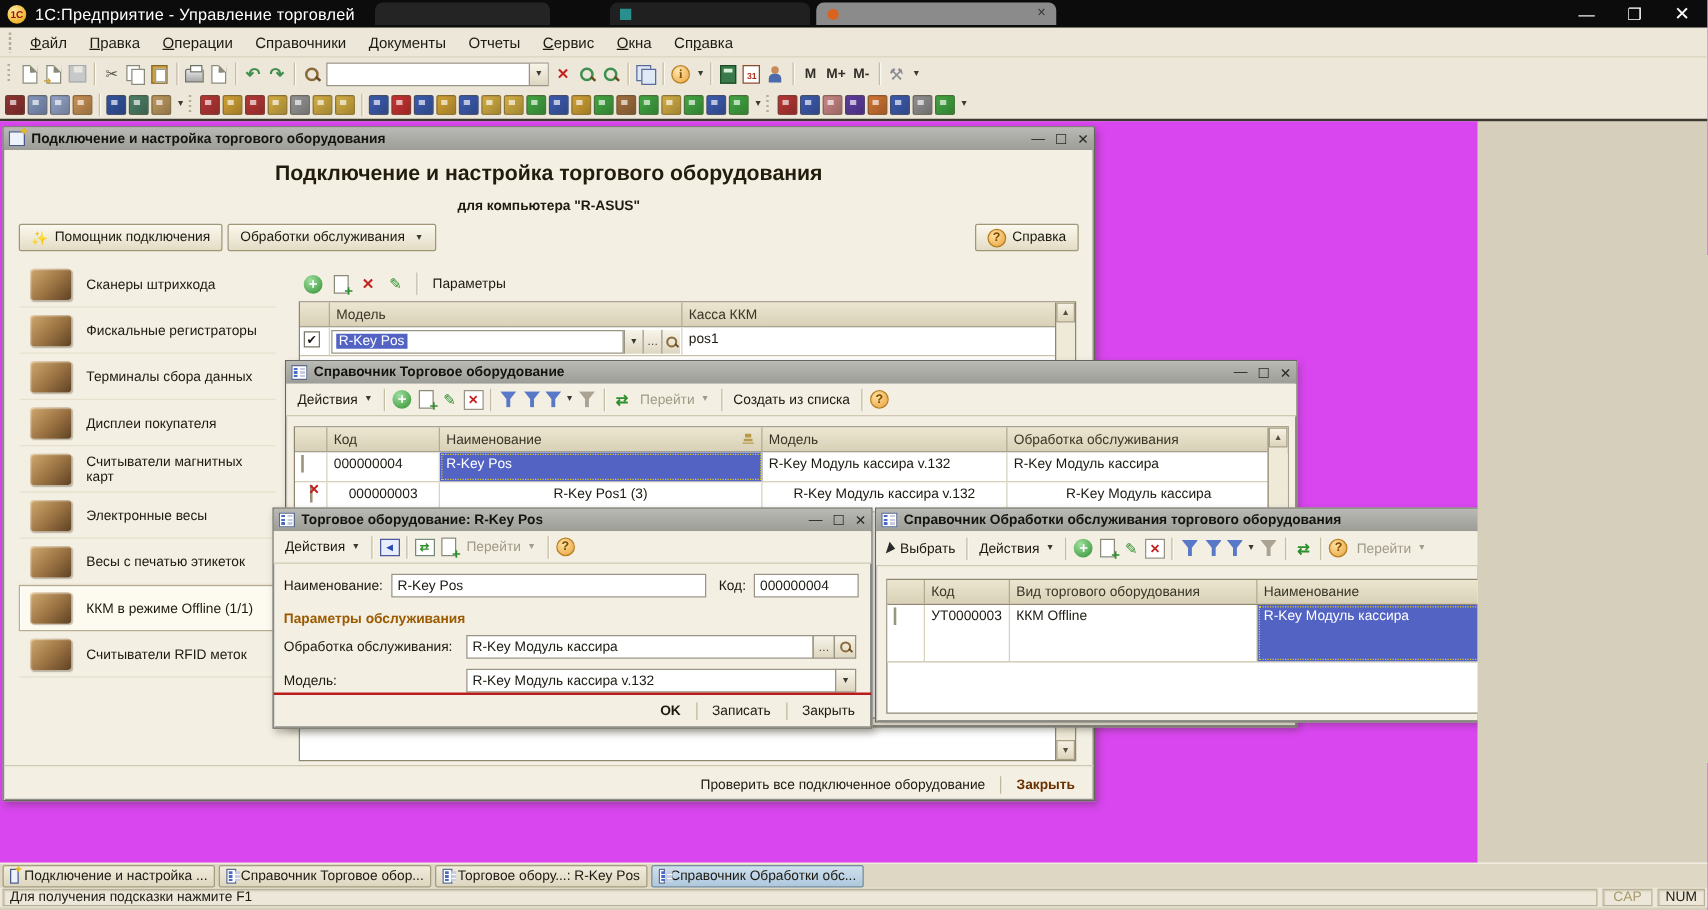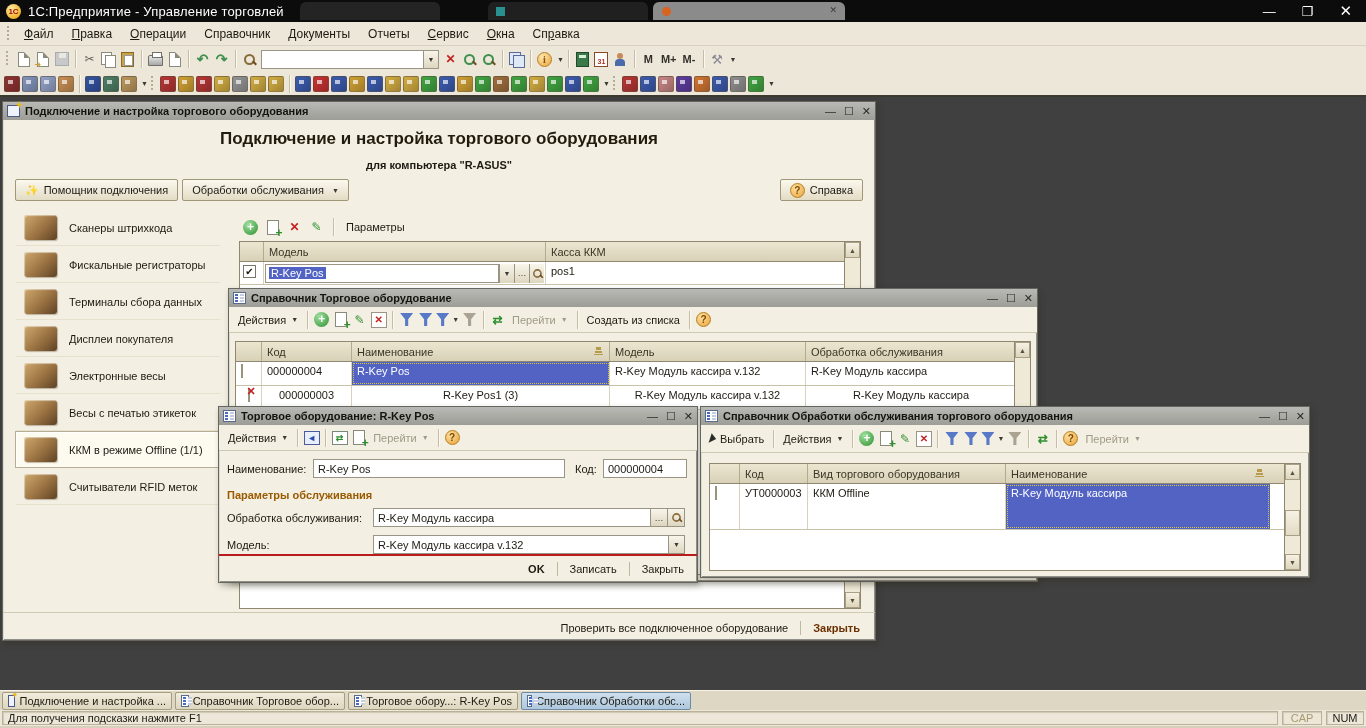--- a/index.html
+++ b/index.html
@@ -84,21 +84,21 @@
   .i-winarrow { width:16px; height:14px; background:#e8eefc; border:1px solid #4a5a9a; color:#2a4ab0; font-size:9px; font-weight:bold; text-align:center; line-height:12px; }
   .i-winref { width:16px; height:14px; background:#fff; border:1px solid #7a8a7a; color:#2f8f2f; font-size:9px; font-weight:bold; text-align:center; line-height:12px; }
   .car { font-size:7px; color:#3a3a32; margin-left:3px; }
   .combo-box { display:flex; align-items:center; height:19px; background:#fff; border:1px solid #9a9484; width:178px; margin:0 2px; }
   .combo-box .val { flex:1; padding:0 4px; }
   .cb-btn { width:15px; height:17px; background:linear-gradient(#f8f5ea,#ddd6c0); border-left:1px solid #9a9484;
     font-size:7px; color:#3a3a32; display:inline-flex; align-items:center; justify-content:center; }
   .t2i { width:16px; height:16px; margin:0 1px; border:1px solid rgba(90,80,60,.45); border-radius:2px; position:relative; }
   .t2i::after { content:""; position:absolute; left:3px; top:3px; width:5px; height:4px; background:rgba(255,255,255,.65); }
   
-  .mdi { position:relative; width:1366px; height:593px; background:#404040; overflow:hidden; }
+  .mdi { position:relative; width:1182px; height:593px; background:#d946ef; overflow:hidden; }
   .win { position:absolute; background:#f3efe2; border:1px solid #66665e;
     box-shadow:inset 1px 1px 0 #dadad4, inset -1px -1px 0 #90908a, 2px 3px 6px rgba(40,35,20,.3); }
   .wtitle { height:18px; background:linear-gradient(#b9b9b5,#9d9d97); display:flex; align-items:center;
     padding:0 4px; font-weight:bold; color:#14140f; gap:5px; }
   .wtitle .ttl { white-space:nowrap; overflow:hidden; }
   .wbtns { margin-left:auto; display:flex; gap:8px; font-size:11px; color:#2a2a26; font-weight:normal; }
   .wicon-form { width:13px; height:12px; background:#eef2fa; border:1px solid #4a5a88; position:relative; }
   .wicon-form::after { content:"✦"; position:absolute; right:-4px; top:-6px; color:#e8b820; font-size:9px; }
   .wicon-table { width:13px; height:12px; background:#fff; border:1px solid #5a6a8a; position:relative; }
   .wicon-table::before { content:""; position:absolute; left:1px; top:1px; width:3px; height:8px;
@@ -165,21 +165,21 @@
     <span>❐</span>
     <span style="font-size:15px;">✕</span>
   </span>
 </div>
 
 <div class="menubar">
   <span class="grip"></span>
 <span class="menu-item"><u>Ф</u>айл</span>
     <span class="menu-item"><u>П</u>равка</span>
     <span class="menu-item"><u>О</u>перации</span>
-    <span class="menu-item">Справочник</span>
+    <span class="menu-item">Справочники</span>
     <span class="menu-item"><u>Д</u>окументы</span>
     <span class="menu-item">Отчеты</span>
     <span class="menu-item"><u>С</u>ервис</span>
     <span class="menu-item"><u>О</u>кна</span>
     <span class="menu-item">Сп<u>р</u>авка</span>
   </div>
 
 <div class="toolbar" id="toolbar1">
   <span class="grip"></span>
   <span class="gi">
@@ -344,20 +344,24 @@
   <div class="sb-item">
     <span class="sb-icon"></span>
     <span class="sb-label">Терминалы сбора данных</span>
   </div>
 
   <div class="sb-item">
     <span class="sb-icon"></span>
     <span class="sb-label">Дисплеи покупателя</span>
   </div>
 
+  <div class="sb-item">
+    <span class="sb-icon"></span>
+    <span class="sb-label">Считыватели магнитных карт</span>
+  </div>
 
   <div class="sb-item">
     <span class="sb-icon"></span>
     <span class="sb-label">Электронные весы</span>
   </div>
 
   <div class="sb-item">
     <span class="sb-icon"></span>
     <span class="sb-label">Весы с печатью этикеток</span>
   </div>

